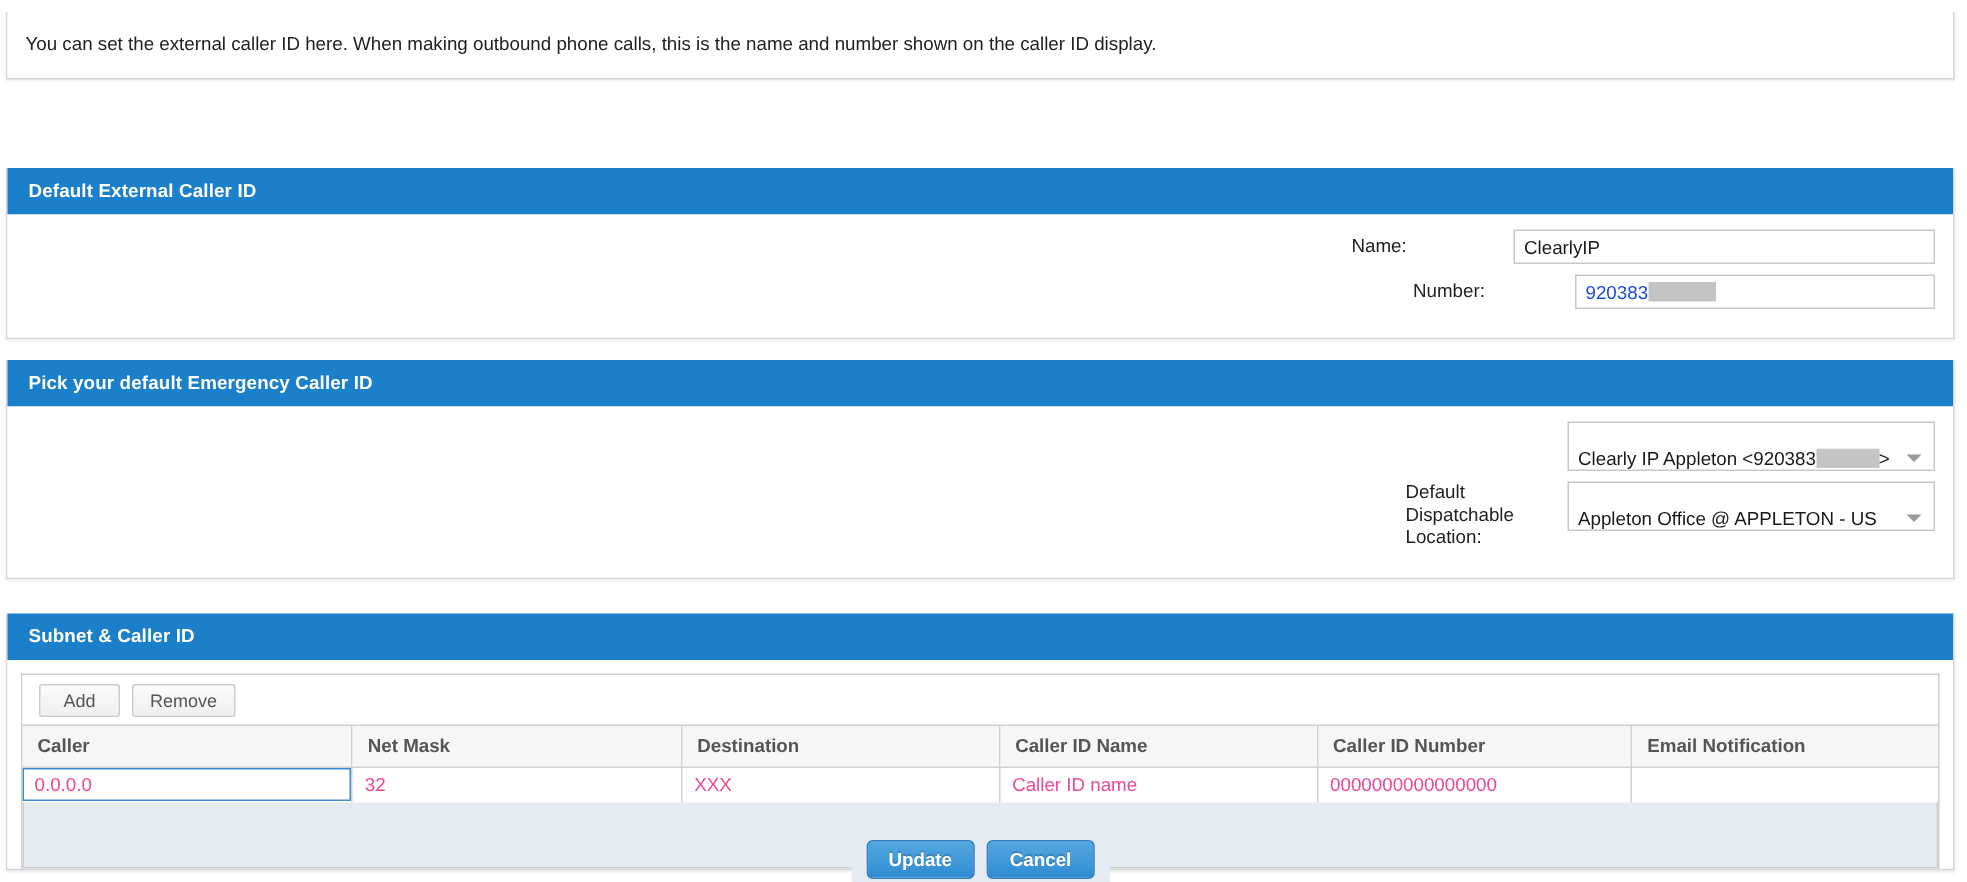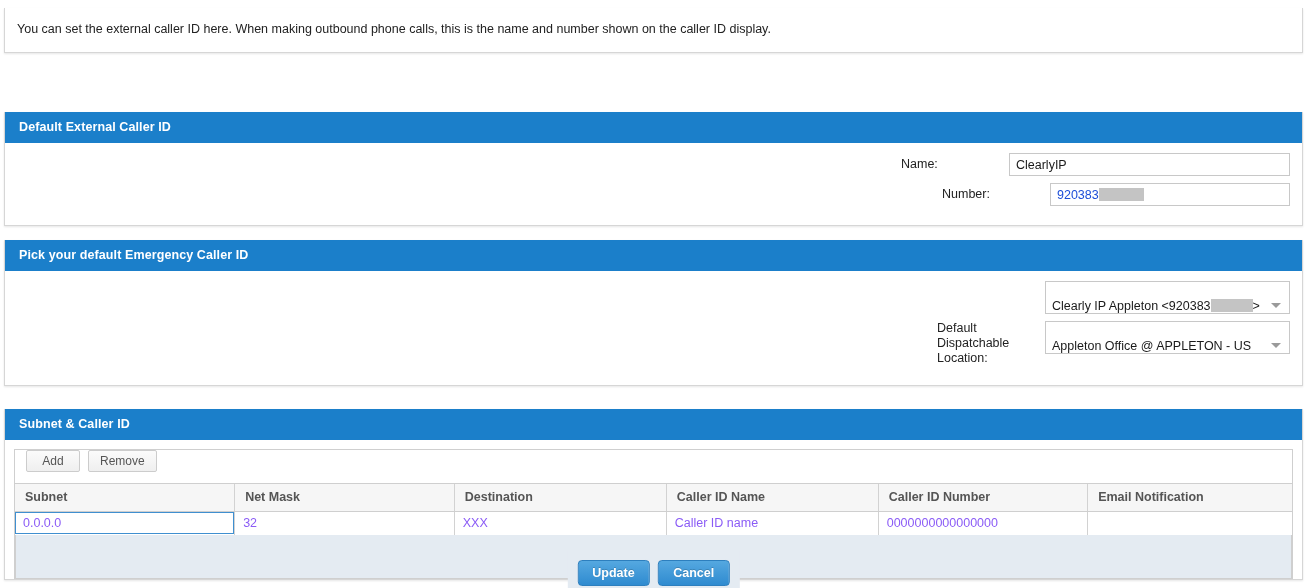--- a/index.html
+++ b/index.html
@@ -173,20 +173,21 @@
   
   .table-wrap {
     border: 1px solid #cfcfcf;
     border-bottom: none;
     background: #ffffff;
     box-sizing: border-box;
   }
   .tbl-toolbar {
     height: 34px;
     display: flex;
+    align-items: center;
     padding-left: 11px;
     gap: 8px;
     background: #ffffff;
     border-bottom: 1px solid #cfcfcf;
     box-sizing: border-box;
   }
   .gray-btn {
     min-width: 54px;
     height: 22px;
     padding: 0 11px;
@@ -232,21 +233,21 @@
   table.grid td:last-child { border-right: none; }
 
   .cell-input {
     width: 100%;
     height: 22px;
     box-sizing: border-box;
     border: 1px solid transparent;
     background: #ffffff;
     font-family: "Liberation Sans", sans-serif;
     font-size: 12.5px;
-    color: #8b5cf6;
+    color: #ec4899;
     padding: 1px 7px;
     outline: none;
     display: block;
   }
   .cell-input.focused {
     border: 1px solid #3f8fd0;
   }
   td.cellwrap { padding: 1px 1px 1px 1px; }
 
   
@@ -368,21 +369,21 @@
           <colgroup>
             <col style="width:17.2%">
             <col style="width:17.2%">
             <col style="width:16.6%">
             <col style="width:16.6%">
             <col style="width:16.4%">
             <col style="width:16.0%">
           </colgroup>
           <thead>
             <tr>
-              <th>Subnet</th>
+              <th>Caller</th>
               <th>Net Mask</th>
               <th>Destination</th>
               <th>Caller ID Name</th>
               <th>Caller ID Number</th>
               <th>Email Notification</th>
             </tr>
           </thead>
           <tbody>
             <tr>
               <td class="cellwrap">

